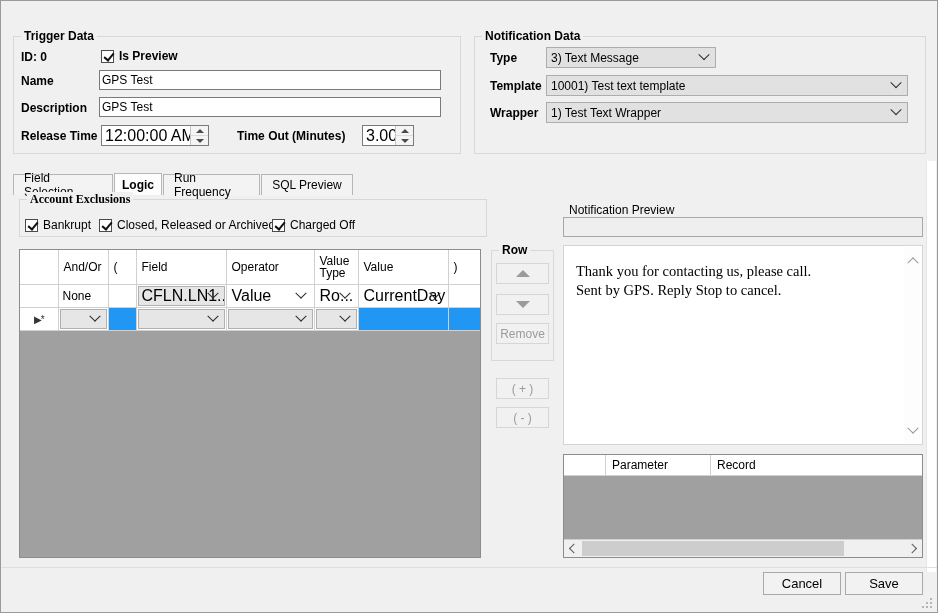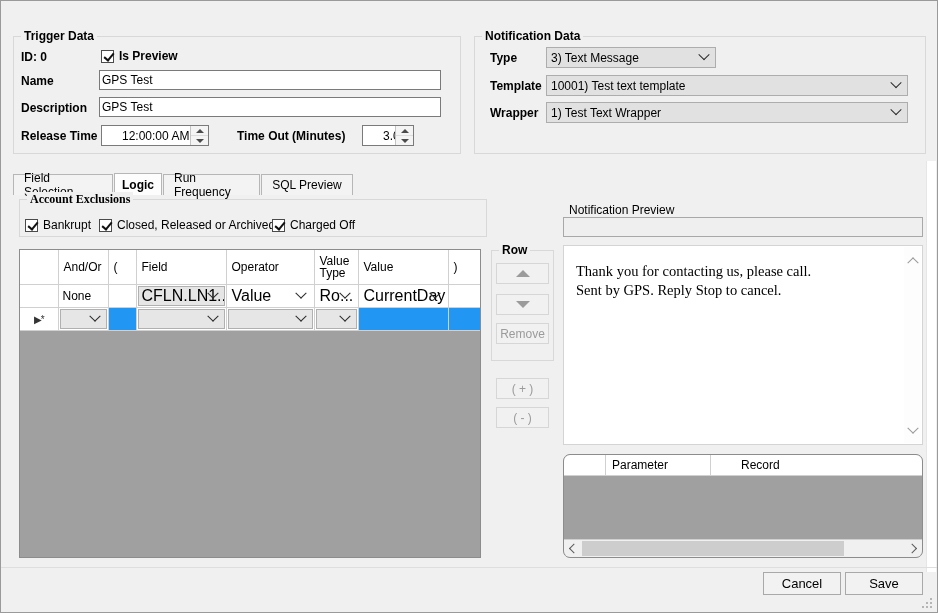--- a/index.html
+++ b/index.html
@@ -132,24 +132,24 @@
     border-right: 1.6px solid #2b2b2b;
     border-bottom: 1.6px solid #2b2b2b;
     transform: rotate(45deg) translate(-2px,-2px);
   }
 
   .spinner {
     position: absolute;
     background: #ffffff;
     border: 1px solid #7a7a7a;
     box-sizing: border-box;
-    font-size: 12px;
-    display: flex;
-    align-items: center;
-    padding-left: 20px;
+    font-size: 16px;
+    display: flex;
+    align-items: center;
+    padding-left: 3px;
     overflow: hidden;
   }
   .spin-btns {
     position: absolute;
     right: 0; top: 0; bottom: 0;
     width: 17px;
     border-left: 1px solid #c4c4c4;
     background: #f4f4f4;
     display: flex;
     flex-direction: column;
@@ -729,25 +729,25 @@
     <div class="vscroll">
       <span class="vs-up">
           <i class="chev-up"></i>
         </span>
       <span class="vs-dn">
           <i class="chev-dn"></i>
         </span>
     </div>
   </div>
 
-  <div class="paramgrid" style="left:562px; top:453px; width:360px; height:104px;border-radius:7px;">
+  <div class="paramgrid" style="left:562px; top:453px; width:360px; height:104px;">
     <div class="pg-header">
       <div class="pg-col" style="width:42px;"></div>
       <div class="pg-col" style="width:105px;">Parameter</div>
-      <div class="pg-col" style="flex:1; border-right:none;margin-left:24px;">Record</div>
+      <div class="pg-col" style="flex:1; border-right:none;">Record</div>
     </div>
     <div class="hscroll">
       <span class="hs-arrow">
           <i class="chev-l"></i>
         </span>
       <span class="hs-thumb"></span>
       <span class="hs-tail"></span>
       <span class="hs-arrow">
           <i class="chev-r"></i>
         </span>

